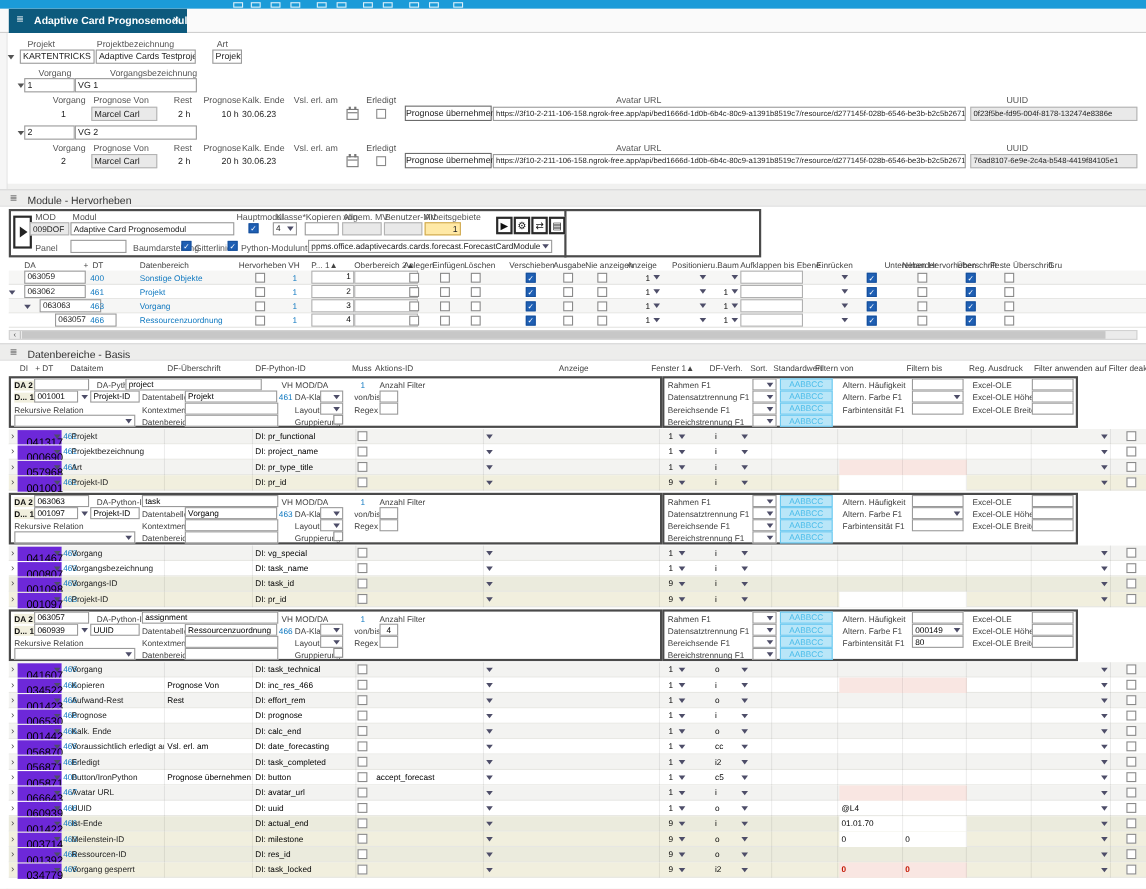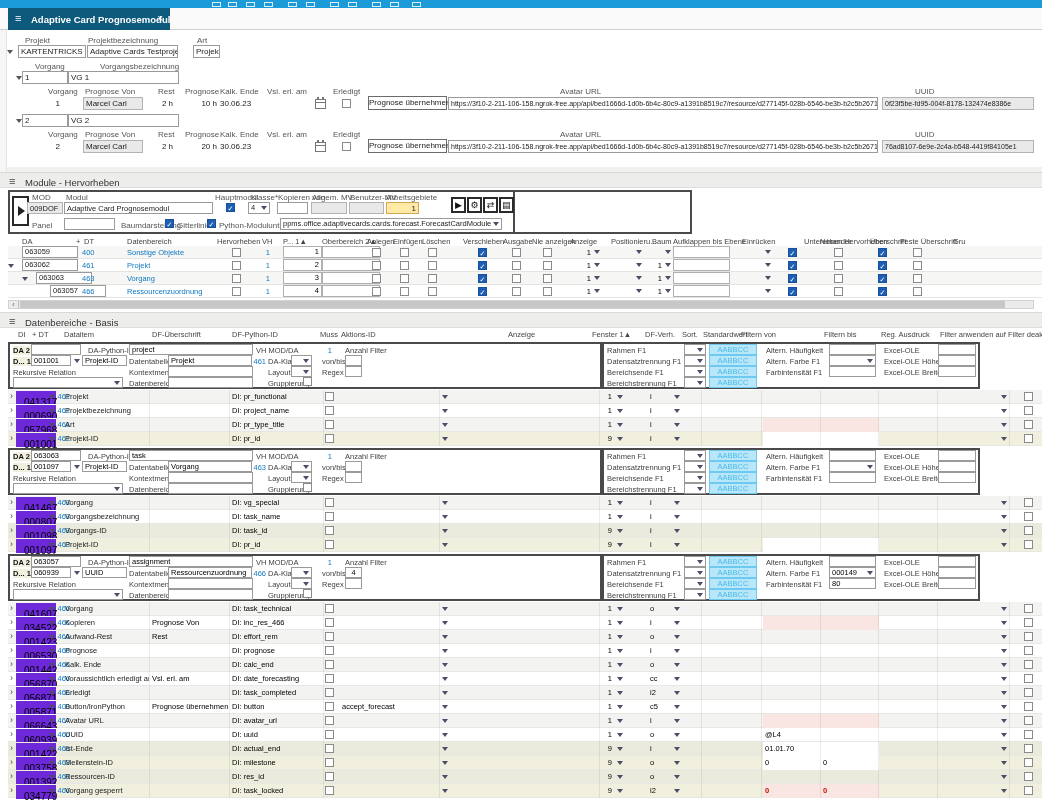--- a/index.html
+++ b/index.html
@@ -437,21 +437,21 @@
   <span class="hcell" style="left:932px">Filter anwenden auf</span>
   <span class="hcell" style="left:1000px">Filter deak</span>
 </div>
 
 <div class="blk" style="top:342px">
   <div class="lbox"></div>
   <div class="rbox"></div>
   <span class="lbl b" style="left:13px;top:4px">DA 2▲</span>
   <span class="f sel" style="left:31px;top:2px;width:50px">063062</span>
   <span class="lbl" style="left:88px;top:4px">DA-Python-ID</span>
-  <span class="f" style="left:129px;top:2px;width:124px">project</span>
+  <span class="f" style="left:114px;top:2px;width:124px">project</span>
   <span class="lbl" style="left:256px;top:4px">VH MOD/DA</span>
   <span class="val blue" style="left:316px;top:4px;width:16px;text-align:right;font-size:7.5px">1</span>
   <span class="lbl" style="left:345px;top:4px">Anzahl Filter</span>
   <span class="lbl b" style="left:13px;top:15px">D... 1▲</span>
   <span class="f" style="left:31px;top:13px;width:40px">001001</span>
   <span class="tr" style="left:74px;top:17px"></span>
   <span class="f ro" style="left:82px;top:13px;width:45px">Projekt-ID</span>
   <span class="lbl" style="left:129px;top:15px">Datentabelle</span>
   <span class="f ro" style="left:168px;top:13px;width:84px">Projekt</span>
   <span class="val blue" style="left:252px;top:15px;width:14px;text-align:right;font-size:7.5px">461</span>
@@ -1134,21 +1134,21 @@
     <span class="bcell bstd"></span>
     <span class="bcell bvon wcell"><span>01.01.70</span></span>
     <span class="bcell bbis wcell"><span></span></span>
     <span class="bcell breg"></span>
     <span class="bcell banw"></span>
     <span class="tr banwtr"></span>
     <span class="cb bdeak"></span>
   </div>
     <div class="brow b">
     <span class="bexp"></span>
-    <span class="bdi">003758</span>
+    <span class="bdi">003714</span>
     <span class="tr bchev"></span>
     <span class="bdt blue">463</span>
     <span class="bcell bitem">Meilenstein-ID</span>
     <span class="bcell bueber"></span>
     <span class="bcell bpy">DI: milestone</span>
     <span class="cb bmuss"></span>
     <span class="bcell baktid"></span>
     <span class="tr baktr"></span>
     <span class="bcell baktion"></span>
     <span class="bfen">9</span>

